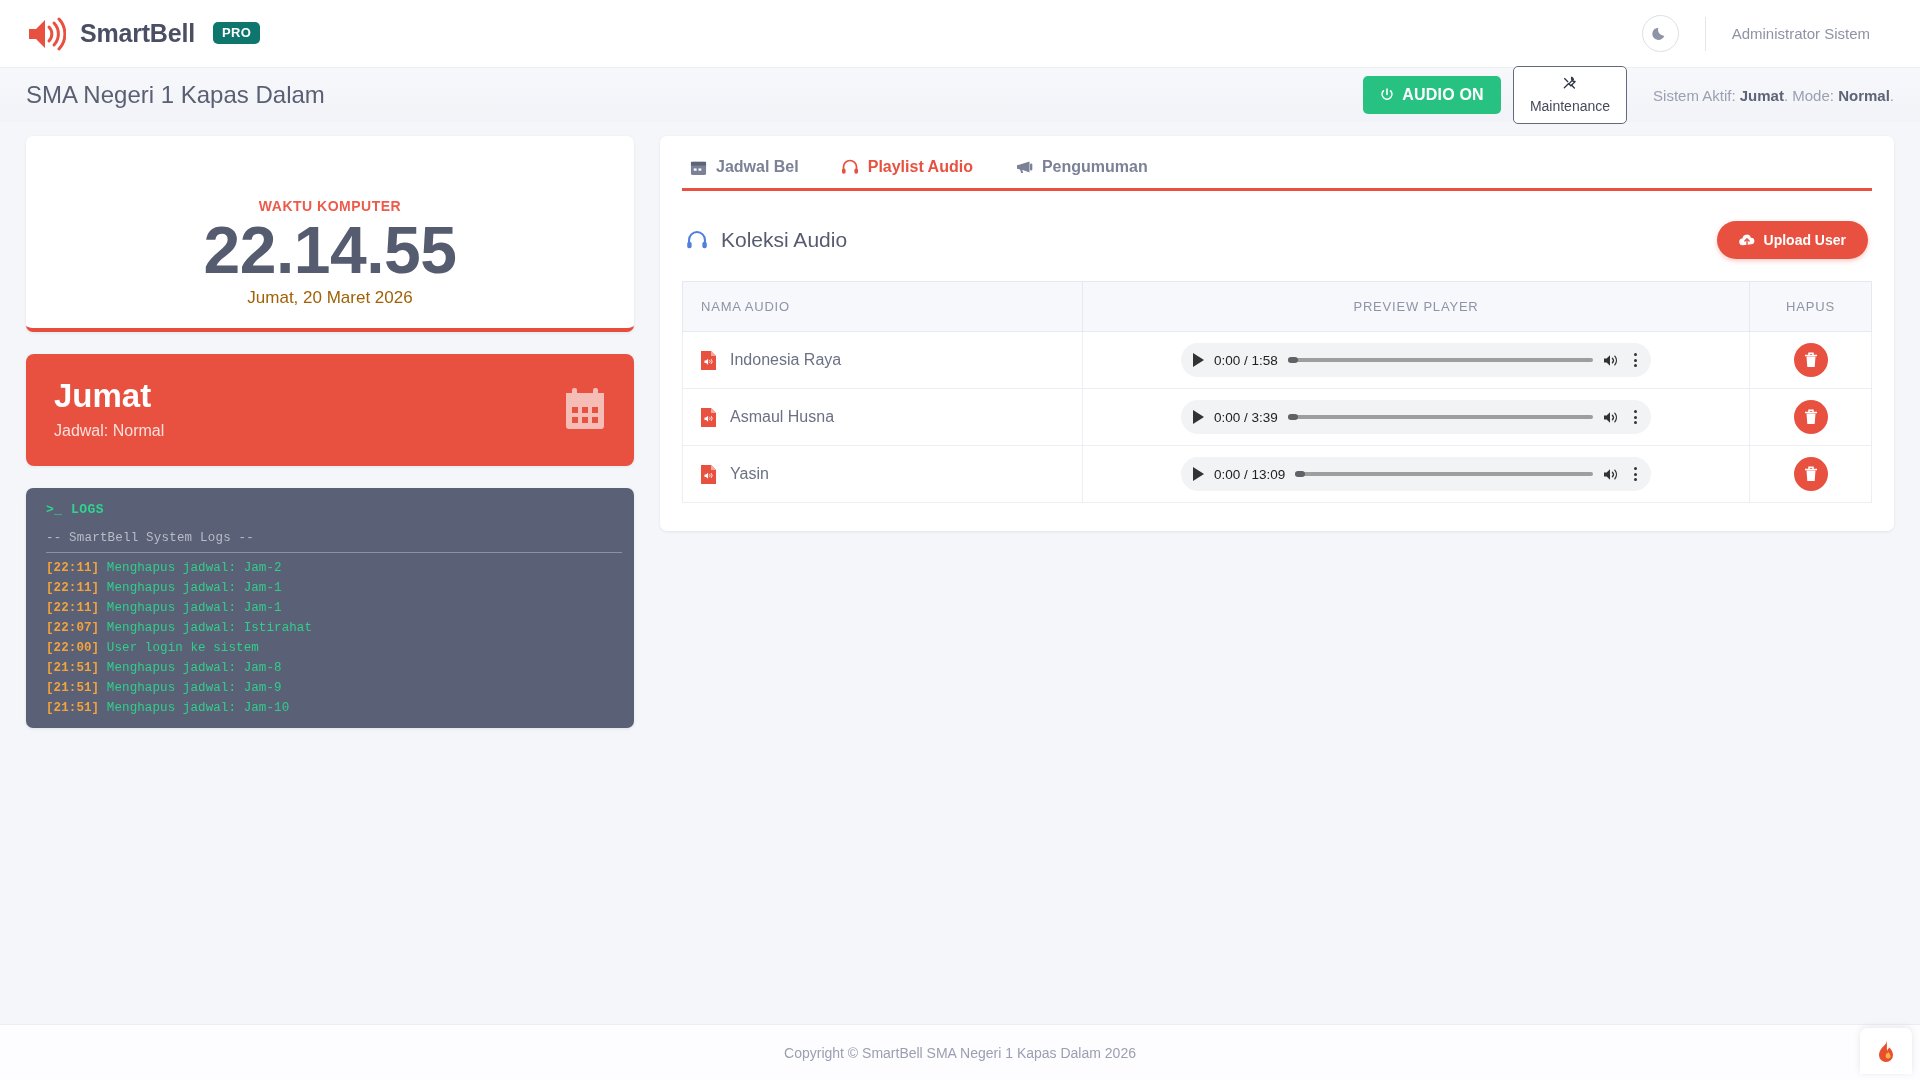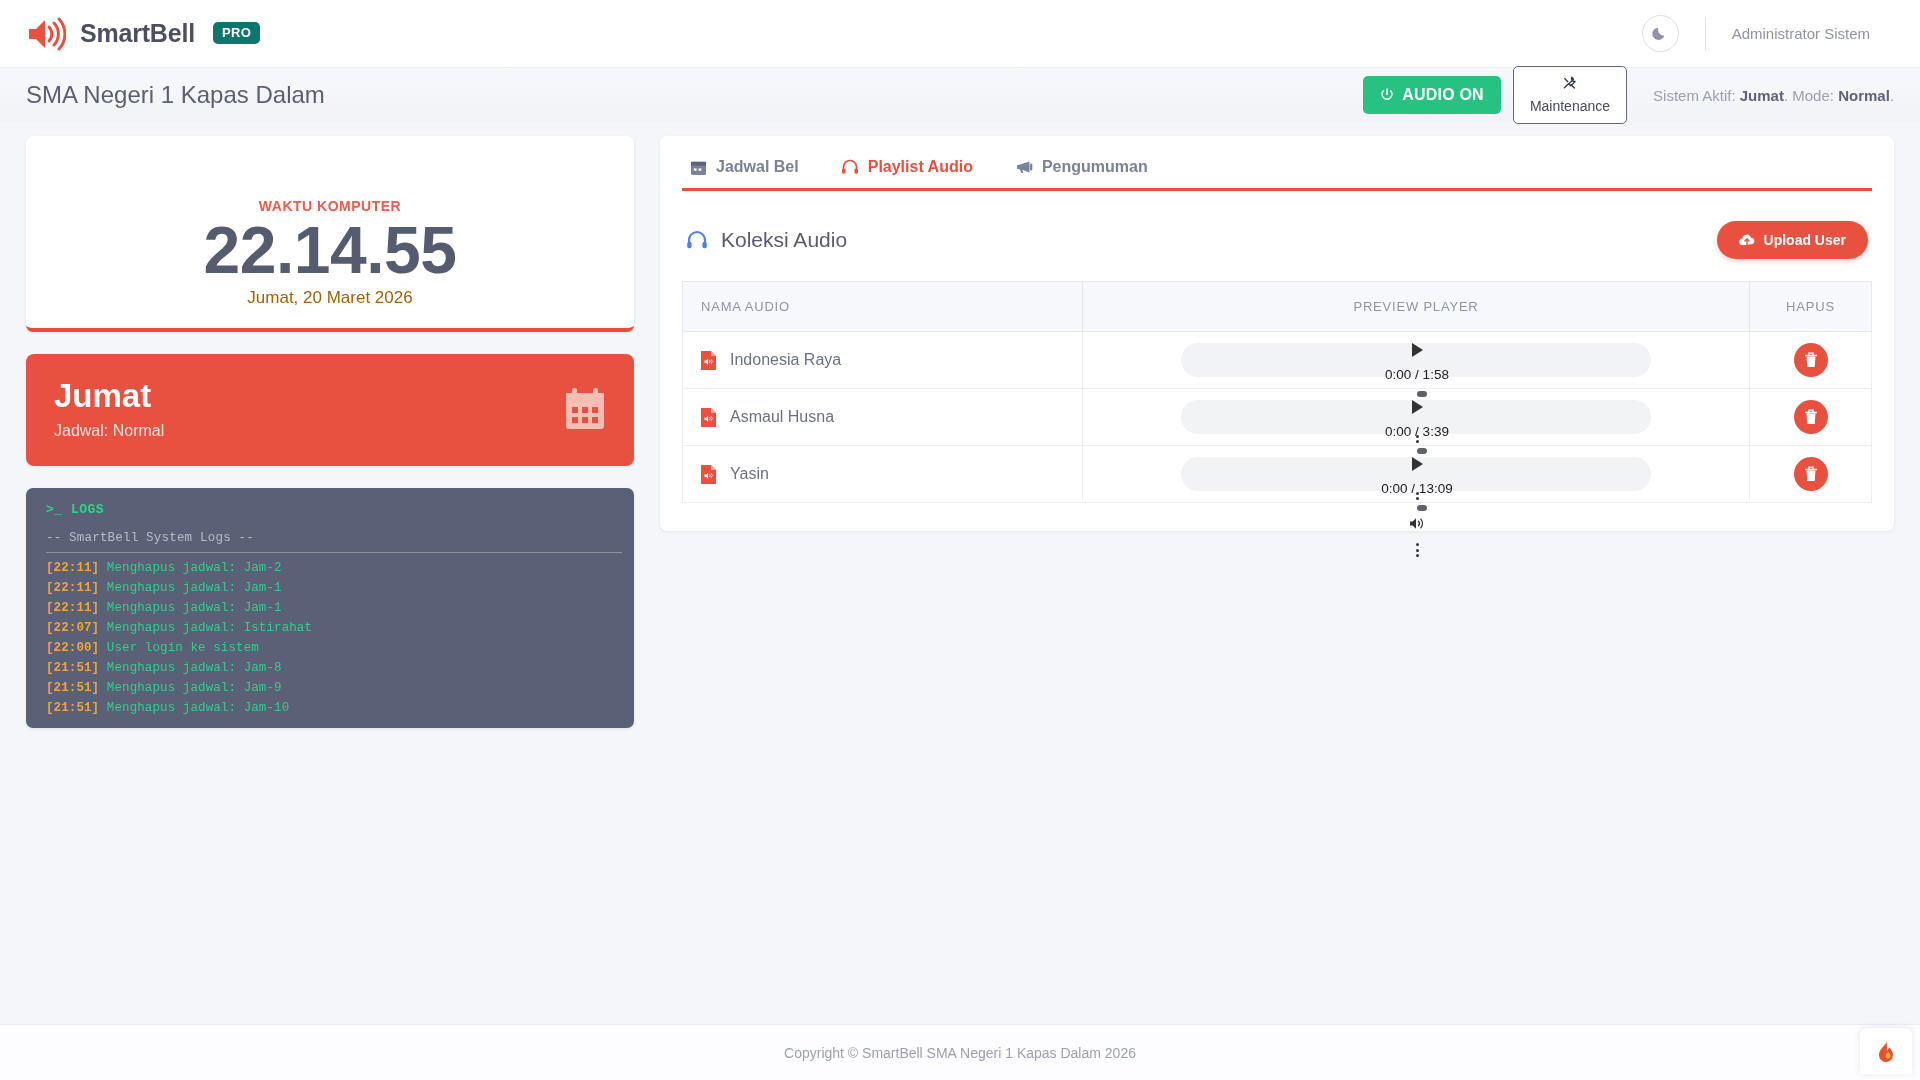--- a/index.html
+++ b/index.html
@@ -355,21 +355,20 @@
   
   .audio-player {
     display: inline-flex;
     align-items: center;
     background: #f1f3f4;
     border-radius: 22px;
     height: 34px;
     padding: 0 10px 0 12px;
     width: 470px;
     gap: 10px;
-    flex-direction: column;
   }
   .ap-play {
     width: 0; height: 0;
     border-left: 11px solid #333;
     border-top: 7px solid transparent;
     border-bottom: 7px solid transparent;
     cursor: pointer;
     flex: none;
   }
   .ap-time {

